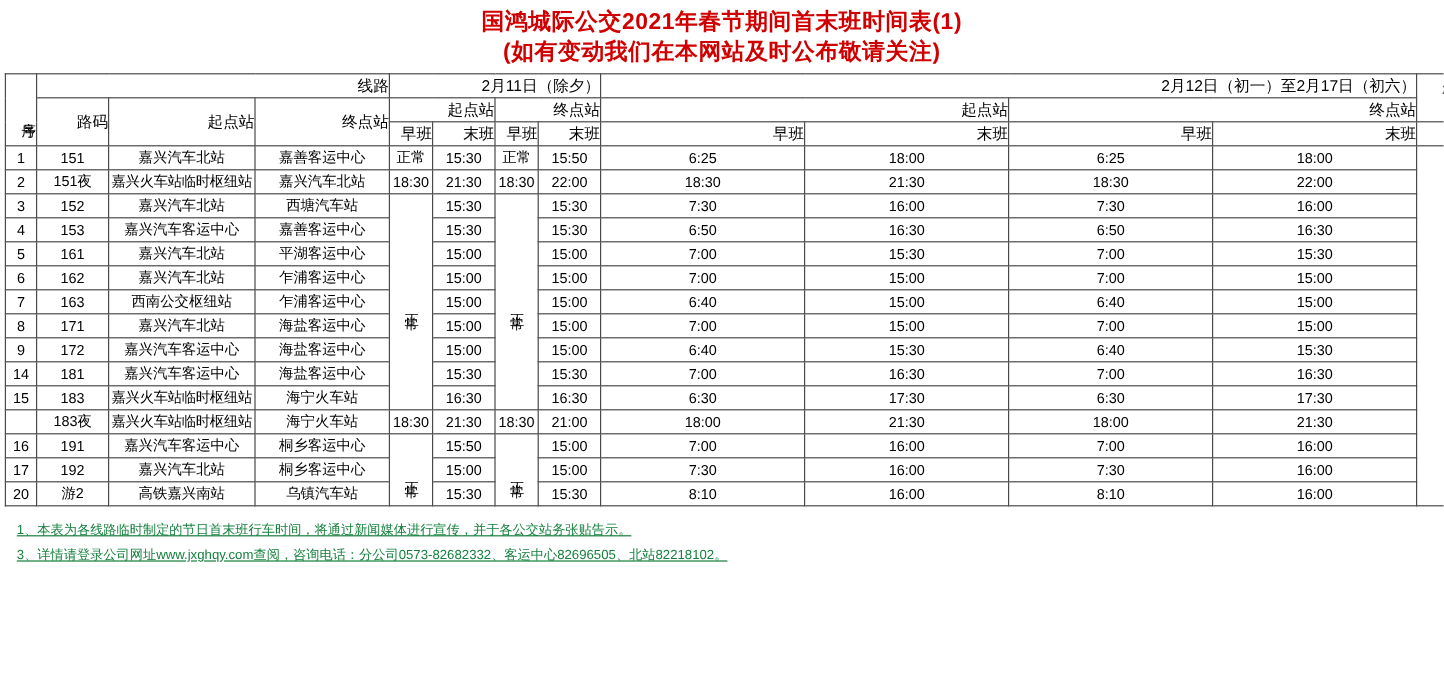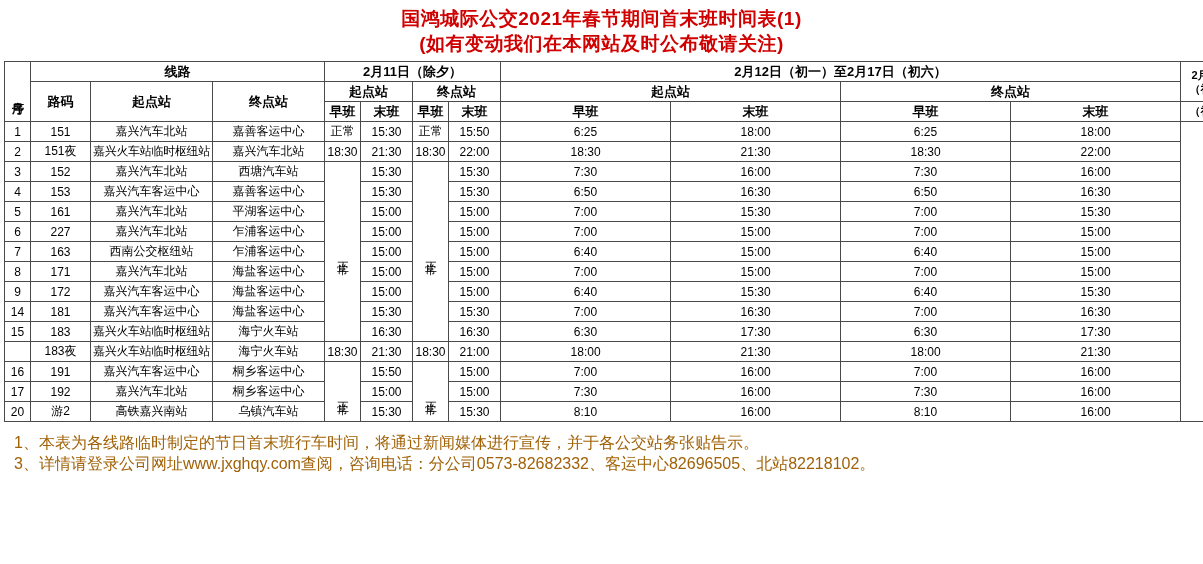--- a/index.html
+++ b/index.html
@@ -36,41 +36,42 @@
     border:1px solid #4a4a4a;
     font-size:12px;
     text-align:center;
     vertical-align:middle;
     padding:0;
     color:#000;
     font-weight:normal;
     height:20px;
     box-sizing:border-box;
   }
-  table.grid th{font-weight:bold;font-size:13px;}
+  table.grid th{font-weight:normal;font-size:13px;text-align:right;}
   .hdr-small{font-size:12px;font-weight:bold;}
   .idx{font-size:11px;}
   .route-code{font-size:12px;}
   .red{color:#d00000;font-weight:bold;margin-left:48px;}
   .tiny{font-size:9px;letter-spacing:-0.3px;}
   .vert{
     writing-mode:vertical-rl;
     text-orientation:upright;
     letter-spacing:2px;
     font-size:12px;
     line-height:13px;
   }
   .normal-cell{font-size:11px;}
 
   
   .notes{
     margin:10px 0 0 14px;
-    font-size:16px;
+    font-size:11px;
     line-height:21px;
-    color:#a16207;
+    color:#15803d;
+    text-decoration:underline;
   }
   .notes div{white-space:nowrap;}
 </style>
 </head>
 <body>
 
 <div class="sheet">
 
   <div class="title-block">
     <div class="title-line">国鸿城际公交2021年春节期间首末班时间表(1)</div>
@@ -189,21 +190,21 @@
           <td>平湖客运中心</td>
           <td>15:00</td>
           <td>15:00</td>
           <td>7:00</td>
           <td>15:30</td>
           <td>7:00</td>
           <td>15:30</td>
         </tr>
         <tr>
           <td class="idx">6</td>
-          <td class="route-code">227</td>
+          <td class="route-code">162</td>
           <td>嘉兴汽车北站</td>
           <td>乍浦客运中心</td>
           <td>15:00</td>
           <td>15:00</td>
           <td>7:00</td>
           <td>15:00</td>
           <td>7:00</td>
           <td>15:00</td>
         </tr>
         <tr>

